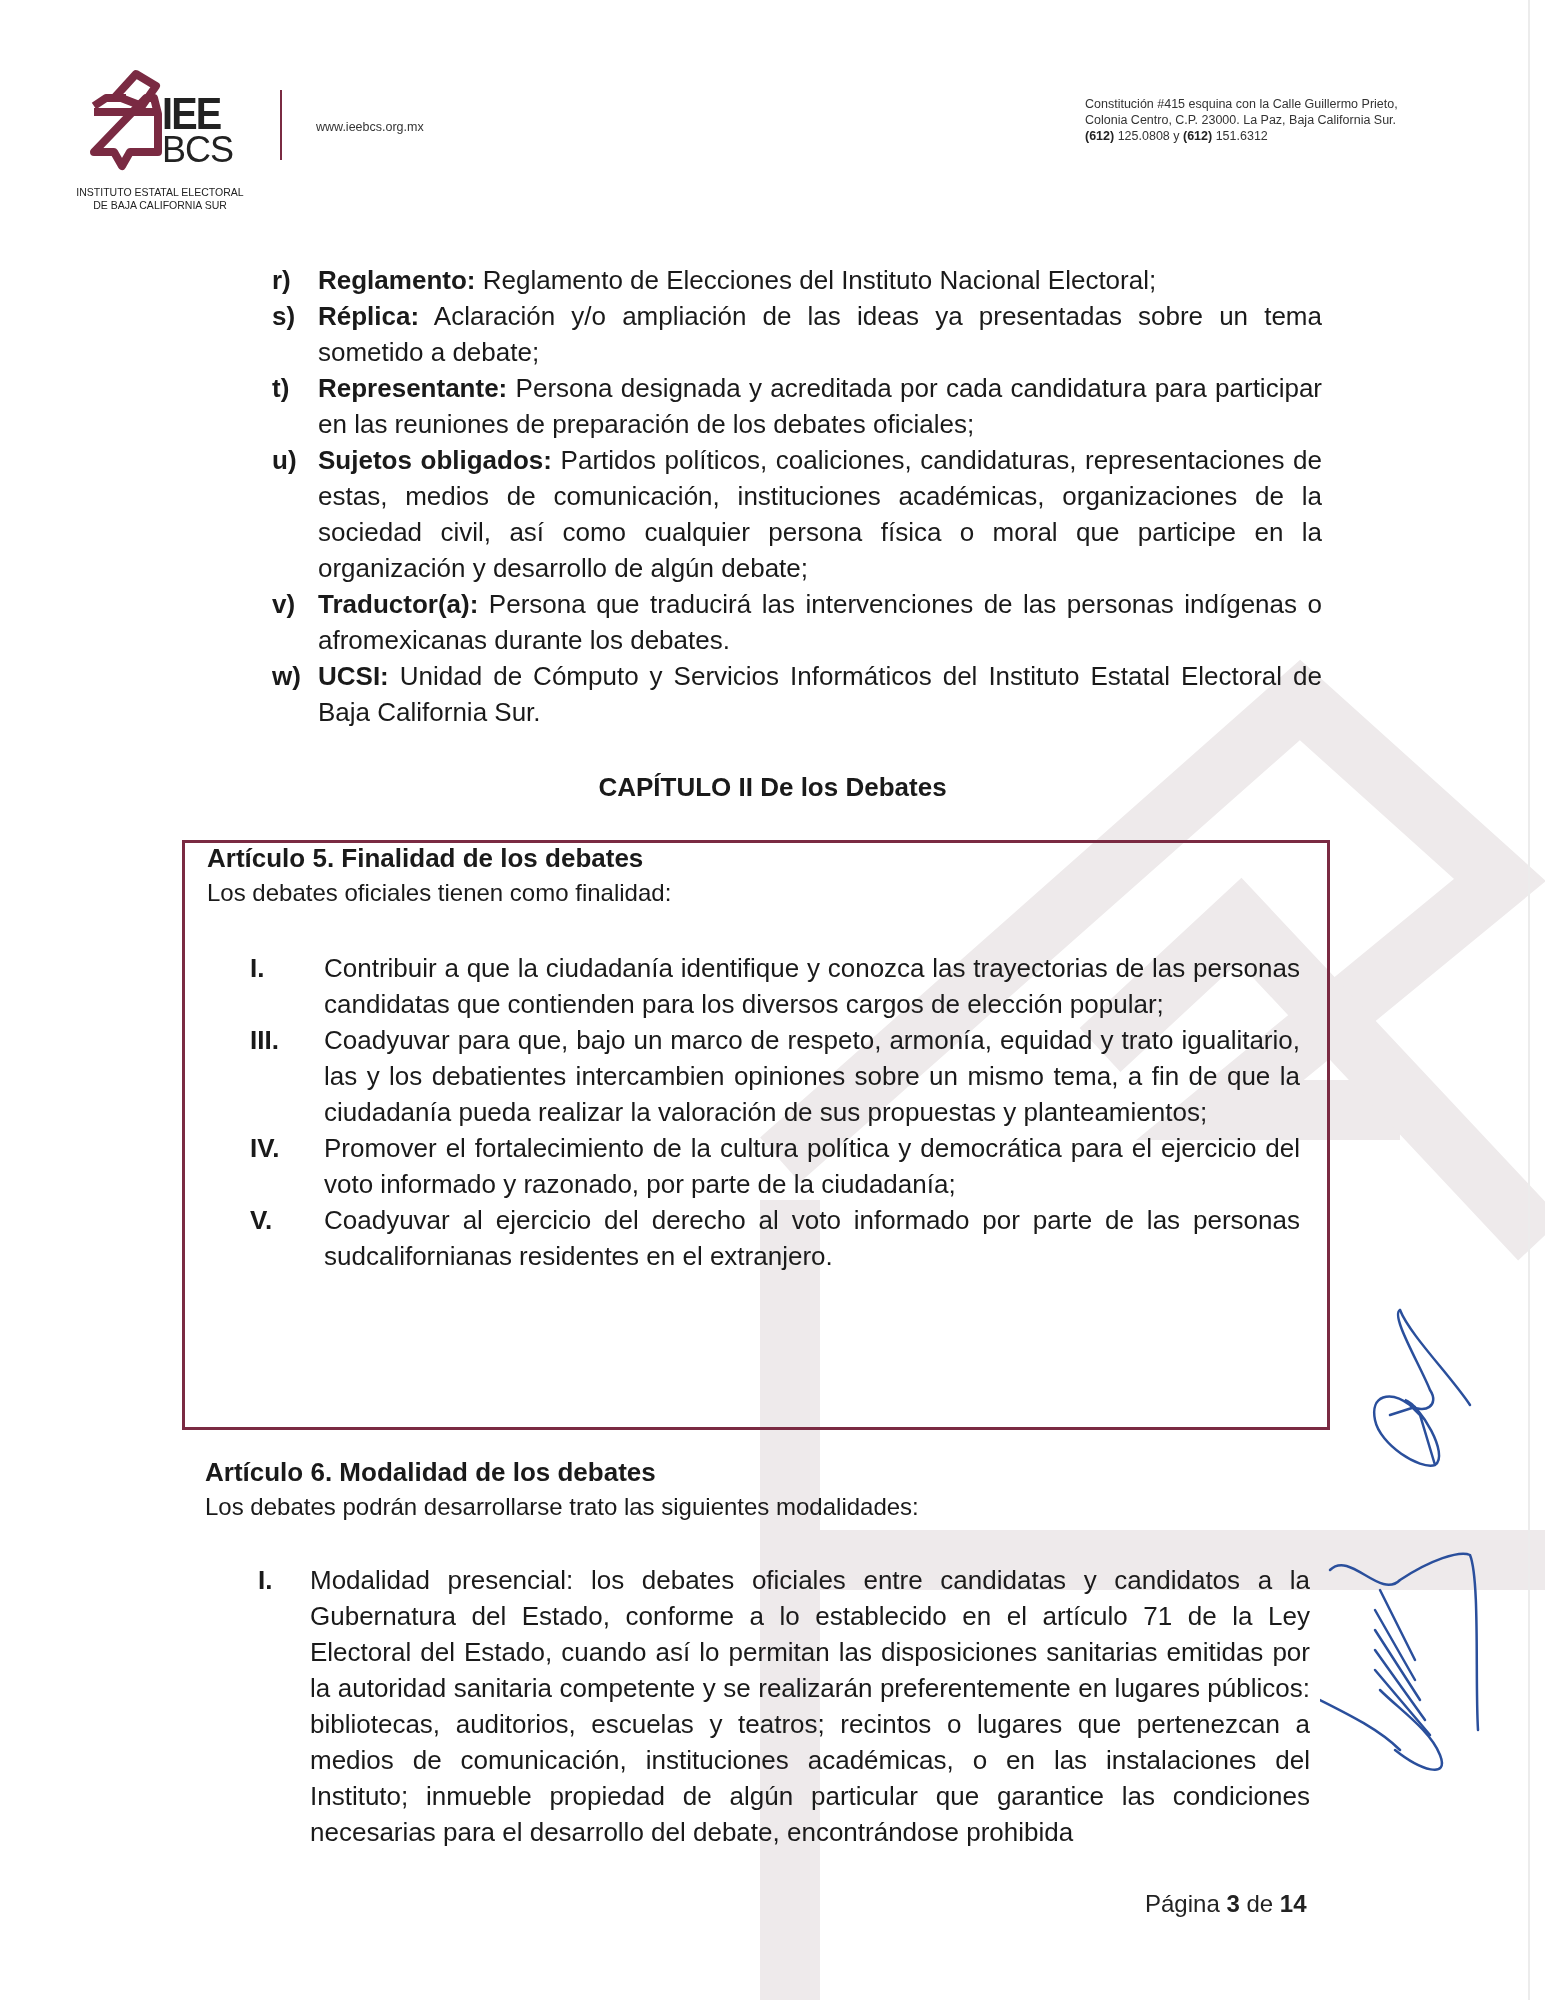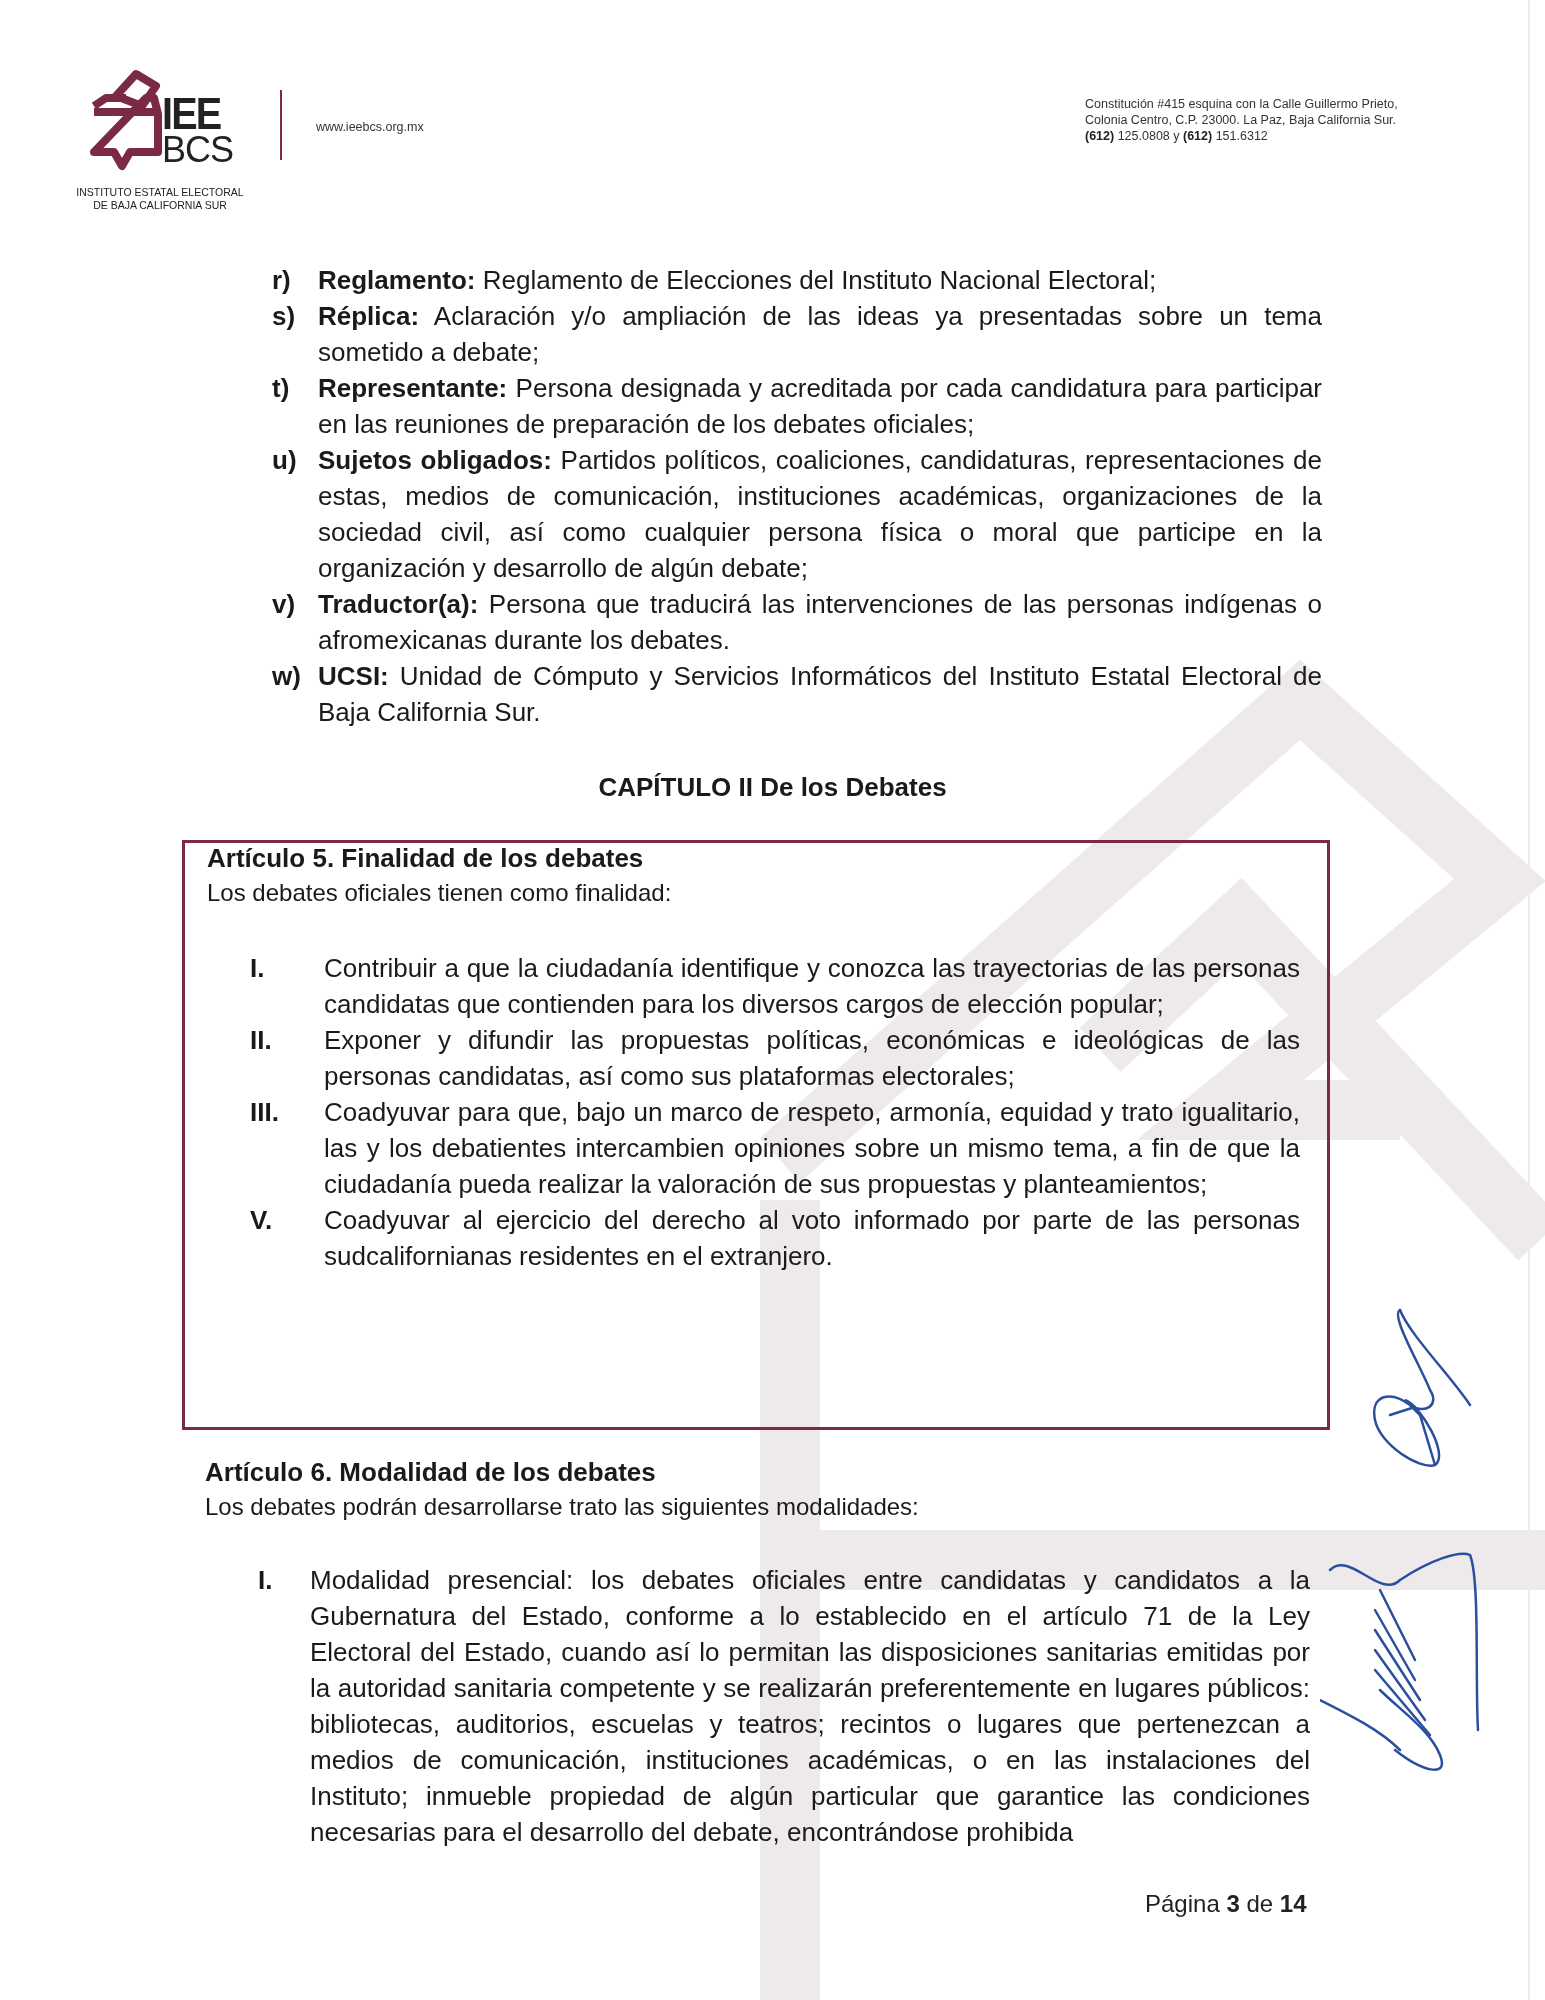--- a/index.html
+++ b/index.html
@@ -111,26 +111,26 @@
 <div class="art-box"></div>
 <div class="art-title" style="left:207px; top:843px;">Artículo 5. Finalidad de los debates</div>
 <div class="art-intro" style="left:207px; top:879px;">Los debates oficiales tienen como finalidad:</div>
 
 <div class="roman-list" style="left:250px; top:950px; width:1050px;">
   <div class="roman-item">
     <span class="roman-num" style="width:74px;">I.</span>
     <span class="roman-text">Contribuir a que la ciudadanía identifique y conozca las trayectorias de las personas candidatas que contienden para los diversos cargos de elección popular;</span>
   </div>
   <div class="roman-item">
-    <span class="roman-num" style="width:74px;">II.</span>
-    <span class="roman-text">Exponer y difundir las propuestas políticas, económicas e ideológicas de las personas candidatas, así como sus plataformas electorales;</span>
+    <span class="roman-num" style="width:74px;">III.</span>
+    <span class="roman-text">Coadyuvar para que, bajo un marco de respeto, armonía, equidad y trato igualitario, las y los debatientes intercambien opiniones sobre un mismo tema, a fin de que la ciudadanía pueda realizar la valoración de sus propuestas y planteamientos;</span>
   </div>
   <div class="roman-item">
-    <span class="roman-num" style="width:74px;">III.</span>
-    <span class="roman-text">Coadyuvar para que, bajo un marco de respeto, armonía, equidad y trato igualitario, las y los debatientes intercambien opiniones sobre un mismo tema, a fin de que la ciudadanía pueda realizar la valoración de sus propuestas y planteamientos;</span>
+    <span class="roman-num" style="width:74px;">IV.</span>
+    <span class="roman-text">Promover el fortalecimiento de la cultura política y democrática para el ejercicio del voto informado y razonado, por parte de la ciudadanía;</span>
   </div>
   <div class="roman-item">
     <span class="roman-num" style="width:74px;">V.</span>
     <span class="roman-text">Coadyuvar al ejercicio del derecho al voto informado por parte de las personas sudcalifornianas residentes en el extranjero.</span>
   </div>
 </div>
 
 <div class="art-title" style="left:205px; top:1457px;">Artículo 6. Modalidad de los debates</div>
 <div class="art-intro" style="left:205px; top:1493px;">Los debates podrán desarrollarse trato las siguientes modalidades:</div>
 

